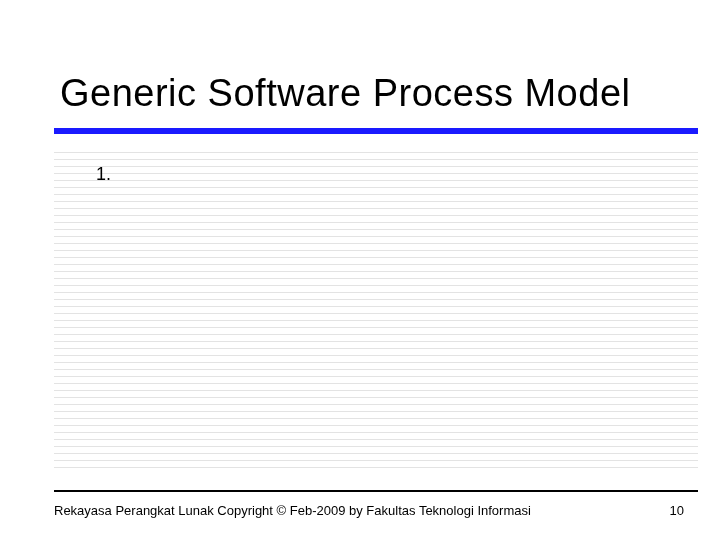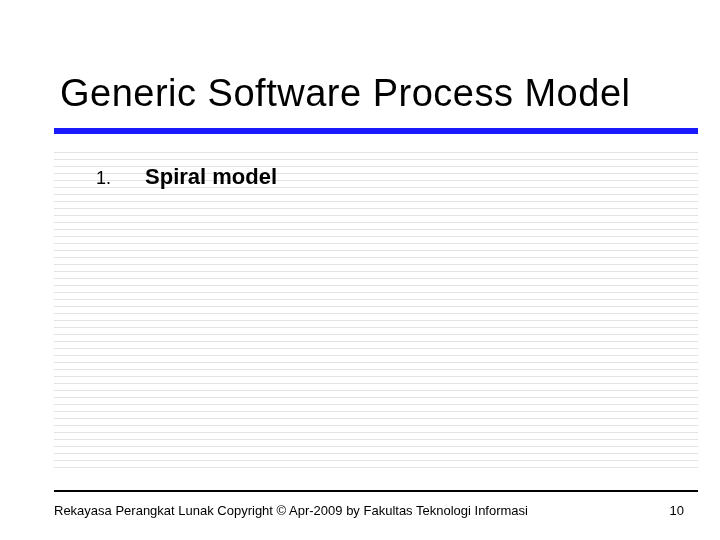--- a/index.html
+++ b/index.html
@@ -92,20 +92,19 @@
 
 <div class="slide">
 
   <div class="ruled-area"></div>
 
   <div class="title">Generic Software Process Model</div>
   <div class="title-underline"></div>
 
   <div class="list-item">
     <span class="list-number">1.</span>
-    <span class="list-text">Spiral model</span>
   </div>
 
   <div class="footer-rule"></div>
-  <div class="footer-text">Rekayasa Perangkat Lunak Copyright © Apr-2009 by Fakultas Teknologi Informasi</div>
+  <div class="footer-text">Rekayasa Perangkat Lunak Copyright © Feb-2009 by Fakultas Teknologi Informasi</div>
   <div class="page-number">10</div>
 
 </div>
 
 </body></html>

